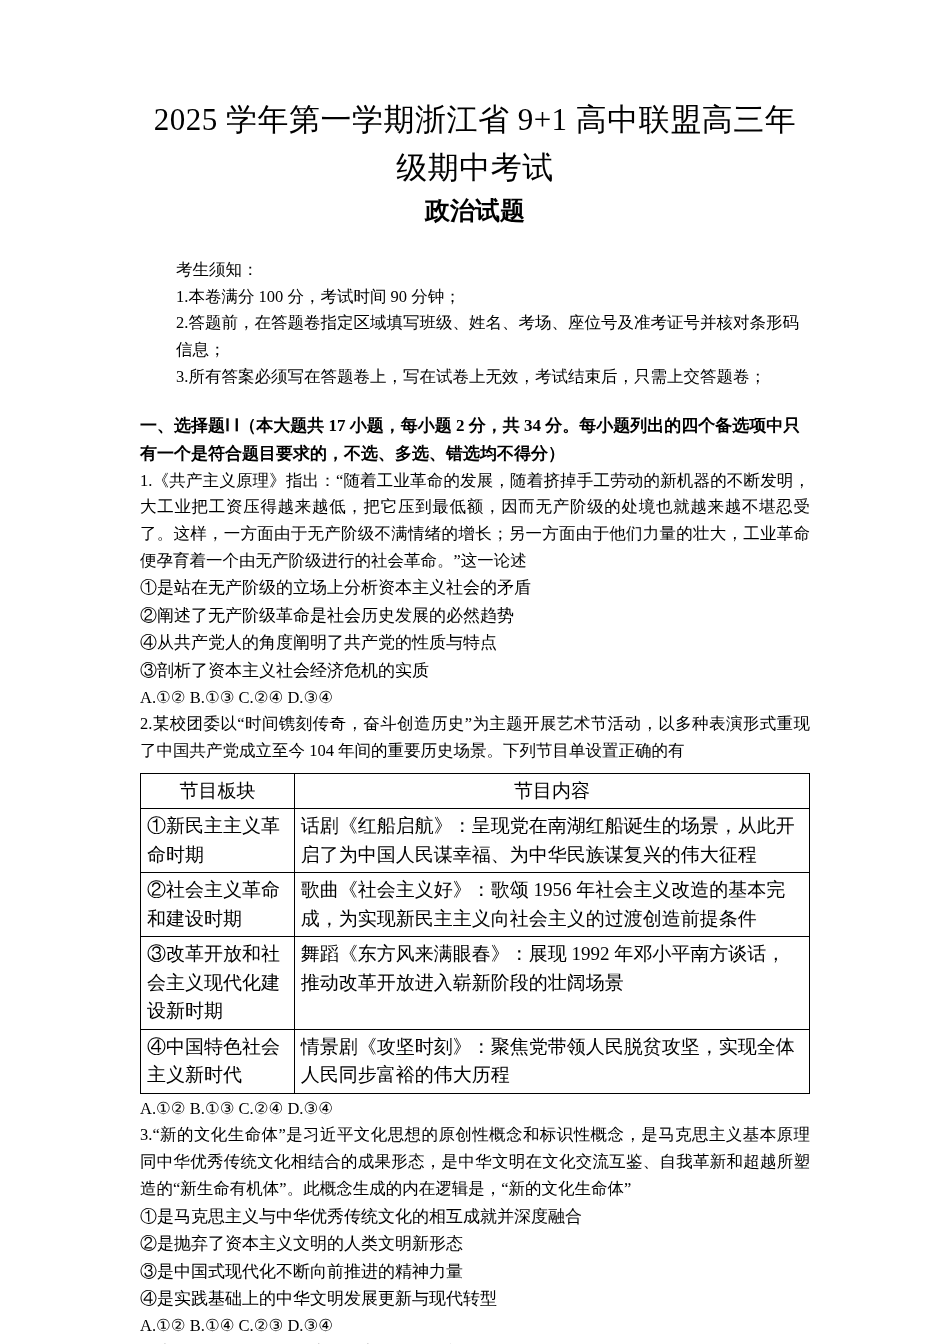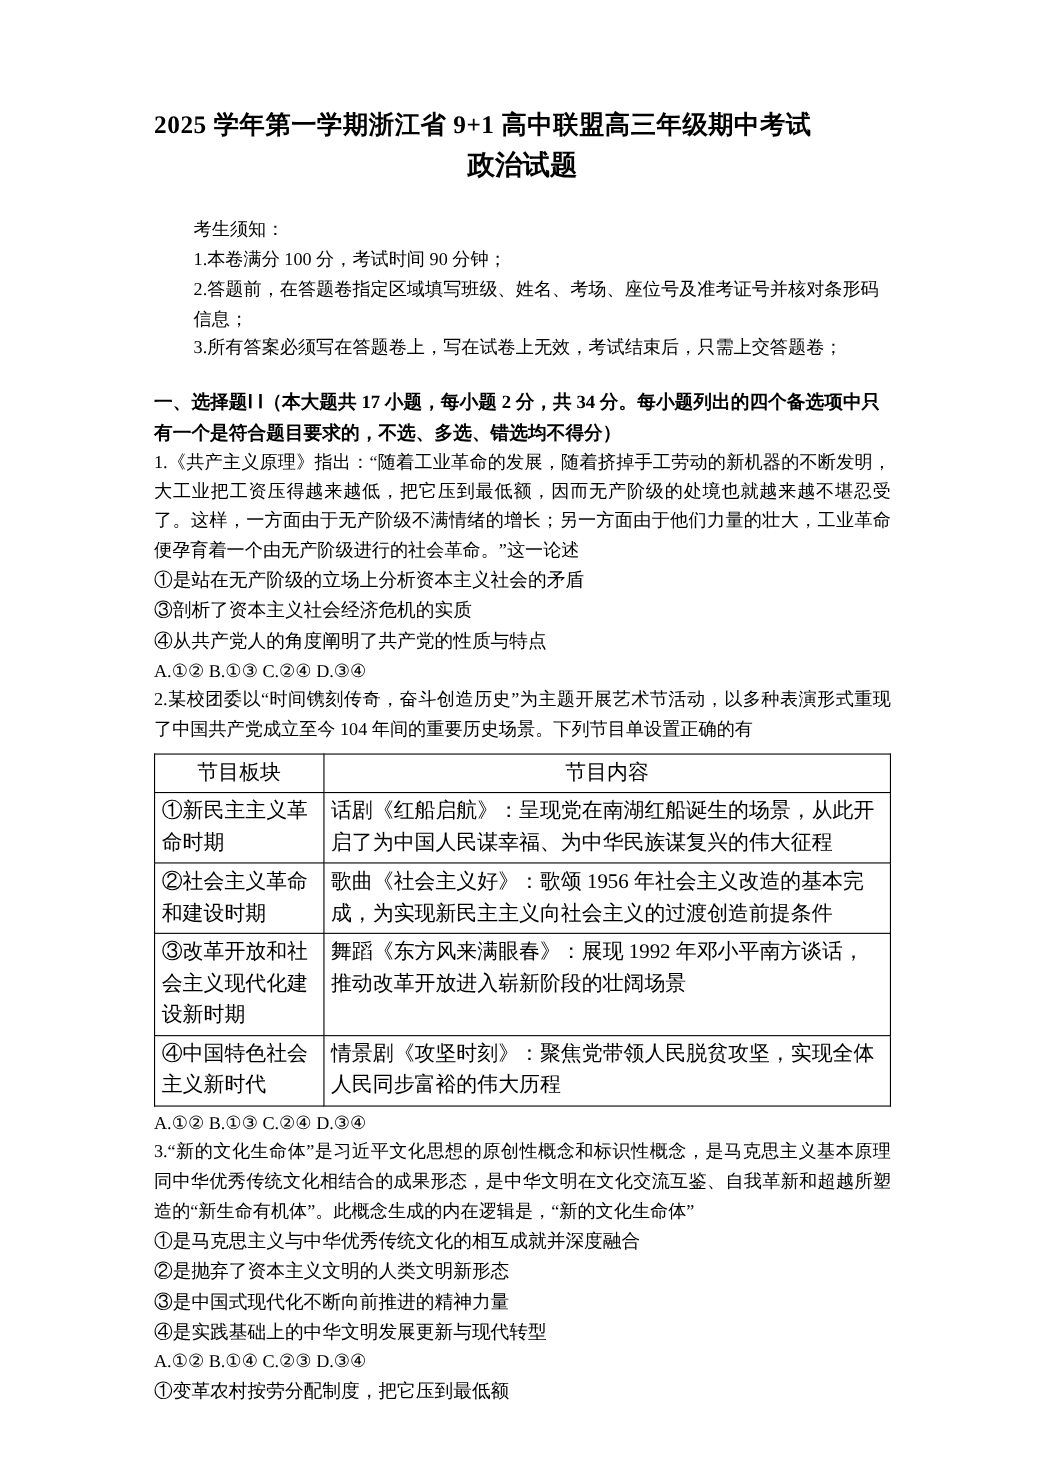--- a/index.html
+++ b/index.html
@@ -13,23 +13,23 @@
     font-family: "Liberation Serif", "DejaVu Serif", serif;
     color: #000000;
   }
   .page {
     width: 950px;
     min-height: 1344px;
     box-sizing: border-box;
     padding: 96px 140px 20px 140px;
   }
   .title {
-    text-align: left;
-    font-weight: bold;
-    font-size: 23px;
+    text-align: center;
+    font-weight: normal;
+    font-size: 31px;
     line-height: 1.55;
     letter-spacing: 0.5px;
   }
   .title-line2 {
     text-align: center;
     font-weight: bold;
     font-size: 25px;
     line-height: 1.55;
     margin-bottom: 26px;
   }
@@ -100,22 +100,23 @@
     <p>1.本卷满分 100 分，考试时间 90 分钟；</p>
     <p>2.答题前，在答题卷指定区域填写班级、姓名、考场、座位号及准考证号并核对条形码信息；</p>
     <p>3.所有答案必须写在答题卷上，写在试卷上无效，考试结束后，只需上交答题卷；</p>
   </div>
 
   <div class="section-head">一、选择题Ⅰ Ⅰ（本大题共 17 小题，每小题 2 分，共 34 分。每小题列出的四个备选项中只有一个是符合题目要求的，不选、多选、错选均不得分）</div>
 
   <div class="q">
     <p>1.《共产主义原理》指出：“随着工业革命的发展，随着挤掉手工劳动的新机器的不断发明，大工业把工资压得越来越低，把它压到最低额，因而无产阶级的处境也就越来越不堪忍受了。这样，一方面由于无产阶级不满情绪的增长；另一方面由于他们力量的壮大，工业革命便孕育着一个由无产阶级进行的社会革命。”这一论述</p>
     <p class="opt">①是站在无产阶级的立场上分析资本主义社会的矛盾</p>
+    <p class="opt">②阐述了无产阶级革命是社会历史发展的必然趋势</p>
+    <p class="opt">④从共产党人的角度阐明了共产党的性质与特点</p>
     <p class="opt">③剖析了资本主义社会经济危机的实质</p>
-    <p class="opt">④从共产党人的角度阐明了共产党的性质与特点</p>
     <p class="answers">A.①② B.①③ C.②④ D.③④</p>
   </div>
 
   <div class="q">
     <p>2.某校团委以“时间镌刻传奇，奋斗创造历史”为主题开展艺术节活动，以多种表演形式重现了中国共产党成立至今 104 年间的重要历史场景。下列节目单设置正确的有</p>
     <table class="tbl">
       <thead>
         <tr>
           <th class="col1">节目板块</th>
           <th>节目内容</th>

